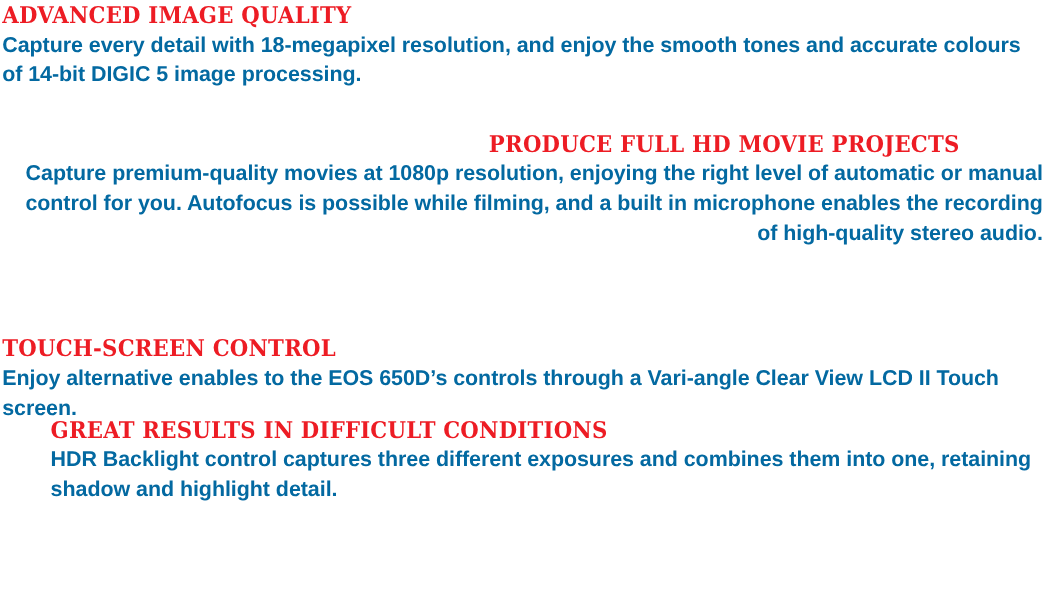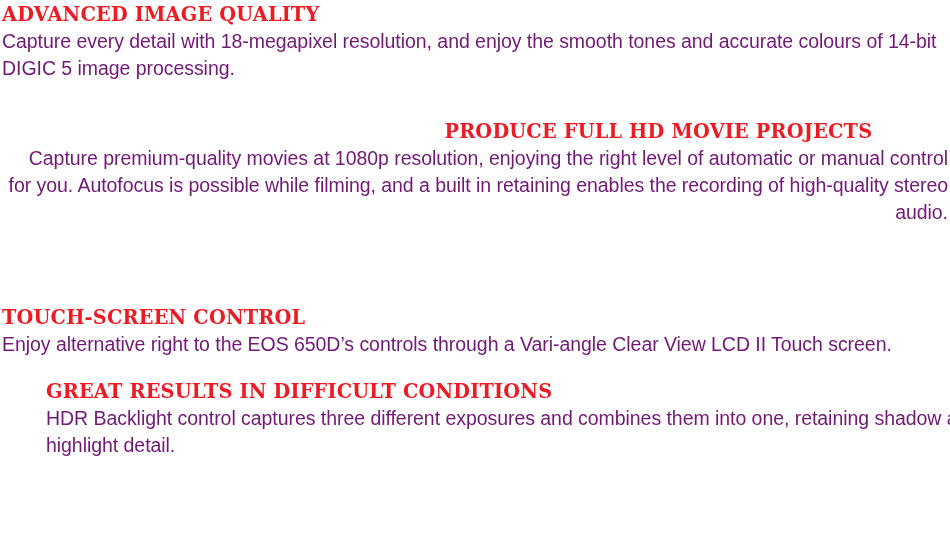--- a/index.html
+++ b/index.html
@@ -39,23 +39,23 @@
     letter-spacing: 0.2px;
     text-transform: uppercase;
     margin: 0;
     padding: 0;
     white-space: nowrap;
     transform: scaleX(0.92);
     transform-origin: left center;
   }
 
   .section-body {
-    color: #701a75;
+    color: #0369a1;
     font-family: "Liberation Sans", sans-serif;
-    font-weight: 400;
+    font-weight: 700;
     font-size: 19.5px;
     line-height: 27px;
     letter-spacing: -0.05px;
     margin: 0;
     padding: 0;
   }
 
   
   #sec-0 { position: absolute; left: 2px; top: 2px;   width: 946px; }
   #sec-1 { position: absolute; left: 2px; top: 119px; width: 946px; text-align: right; }
@@ -69,26 +69,26 @@
 
 <div id="page">
 
   <section class="feature-section" id="sec-0">
     <h2 class="section-heading">ADVANCED IMAGE QUALITY</h2>
     <p class="section-body">Capture every detail with 18-megapixel resolution, and enjoy the smooth tones and accurate colours of 14-bit DIGIC 5 image processing.</p>
   </section>
 
   <section class="feature-section" id="sec-1">
     <h2 class="section-heading">PRODUCE FULL HD MOVIE PROJECTS</h2>
-    <p class="section-body">Capture premium-quality movies at 1080p resolution, enjoying the right level of automatic or manual control for you. Autofocus is possible while filming, and a built in retaining enables the recording of high-quality stereo audio.</p>
+    <p class="section-body">Capture premium-quality movies at 1080p resolution, enjoying the right level of automatic or manual control for you. Autofocus is possible while filming, and a built in microphone enables the recording of high-quality stereo audio.</p>
   </section>
 
   <section class="feature-section" id="sec-2">
     <h2 class="section-heading">TOUCH-SCREEN CONTROL</h2>
-    <p class="section-body">Enjoy alternative right to the EOS 650D’s controls through a Vari-angle Clear View LCD II Touch screen.</p>
+    <p class="section-body">Enjoy alternative enables to the EOS 650D’s controls through a Vari-angle Clear View LCD II Touch screen.</p>
   </section>
 
   <section class="feature-section" id="sec-3">
     <h2 class="section-heading">GREAT RESULTS IN DIFFICULT CONDITIONS</h2>
     <p class="section-body">HDR Backlight control captures three different exposures and combines them into one, retaining shadow and highlight detail.</p>
   </section>
 
 </div>
 
 </body></html>

